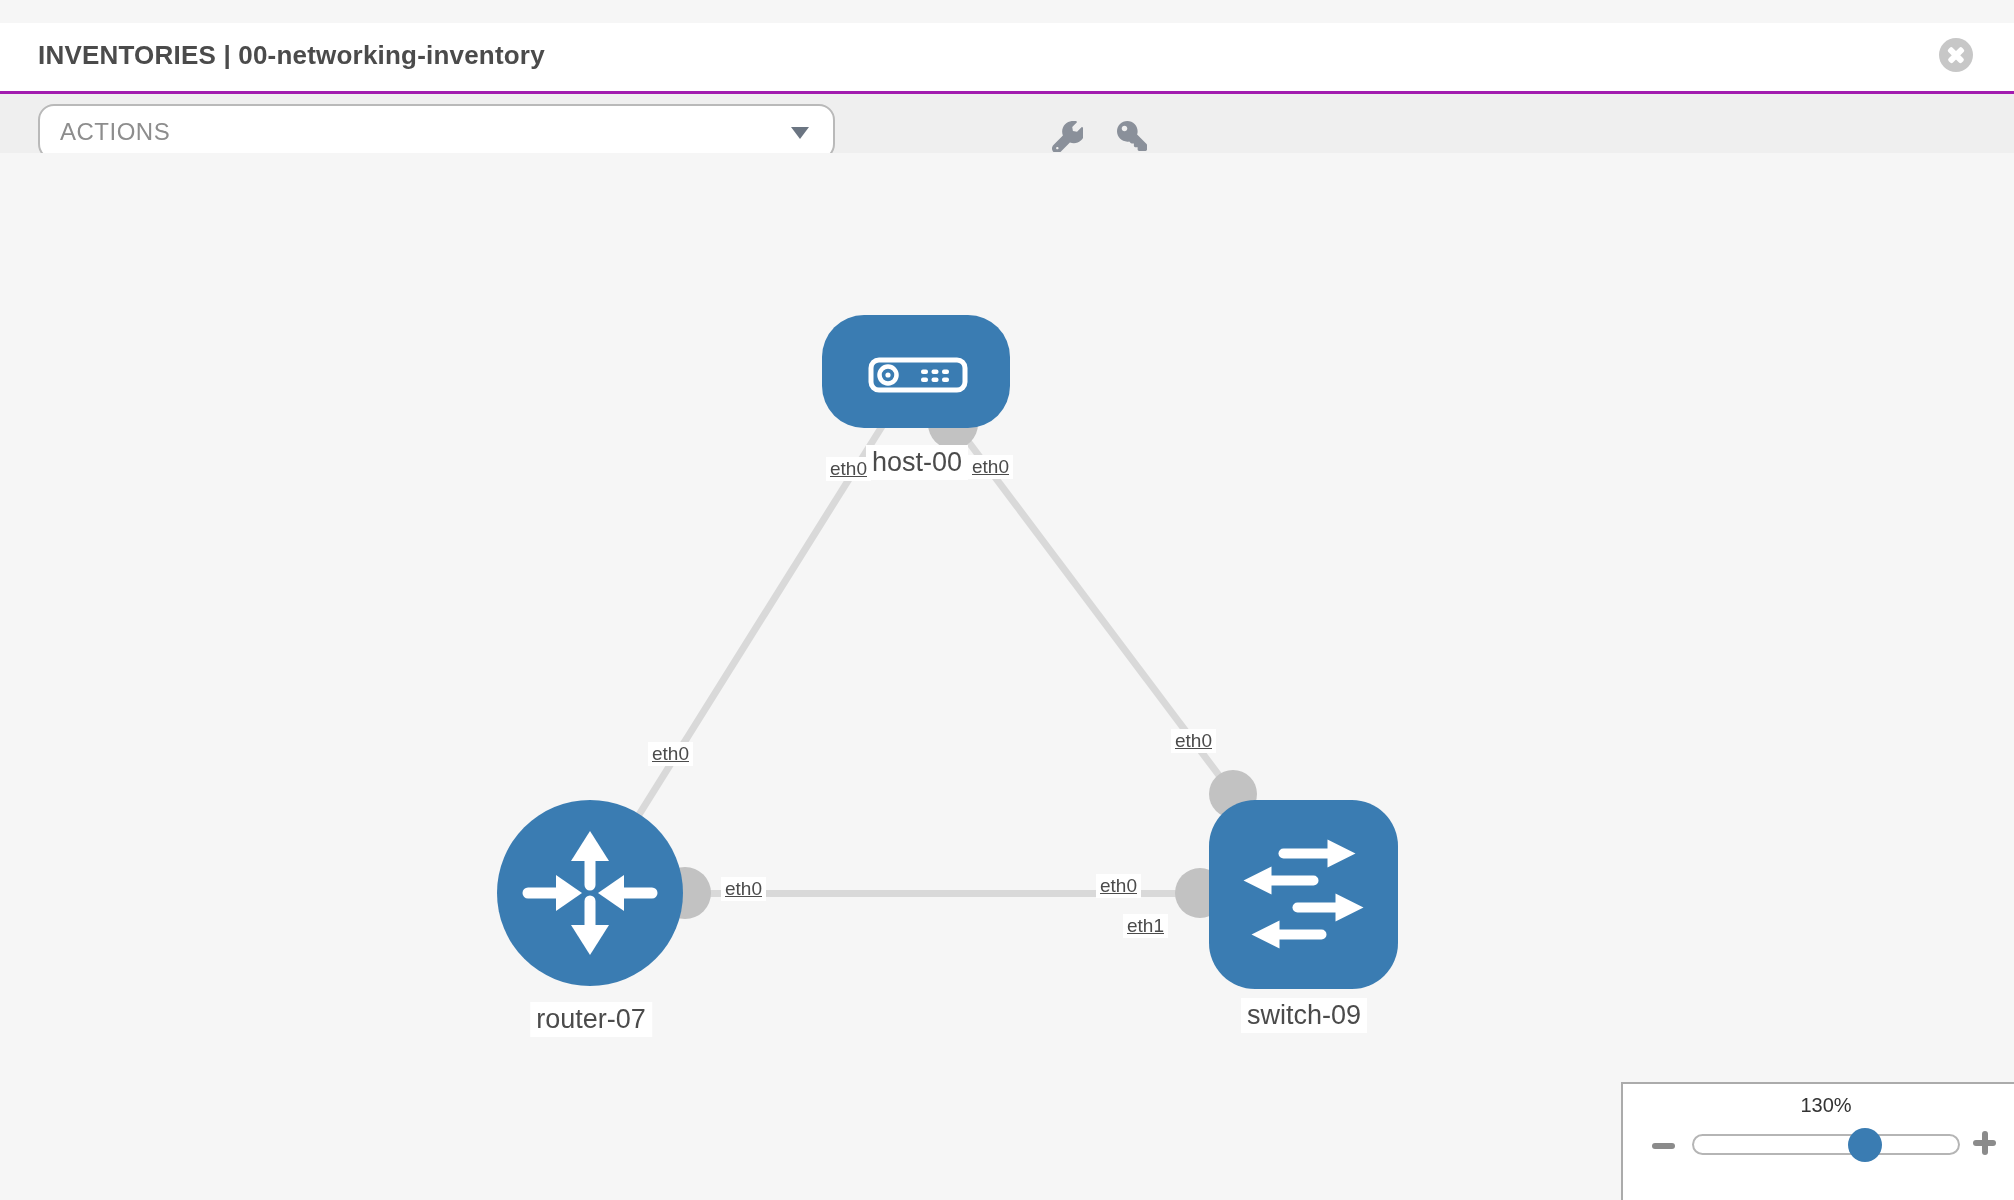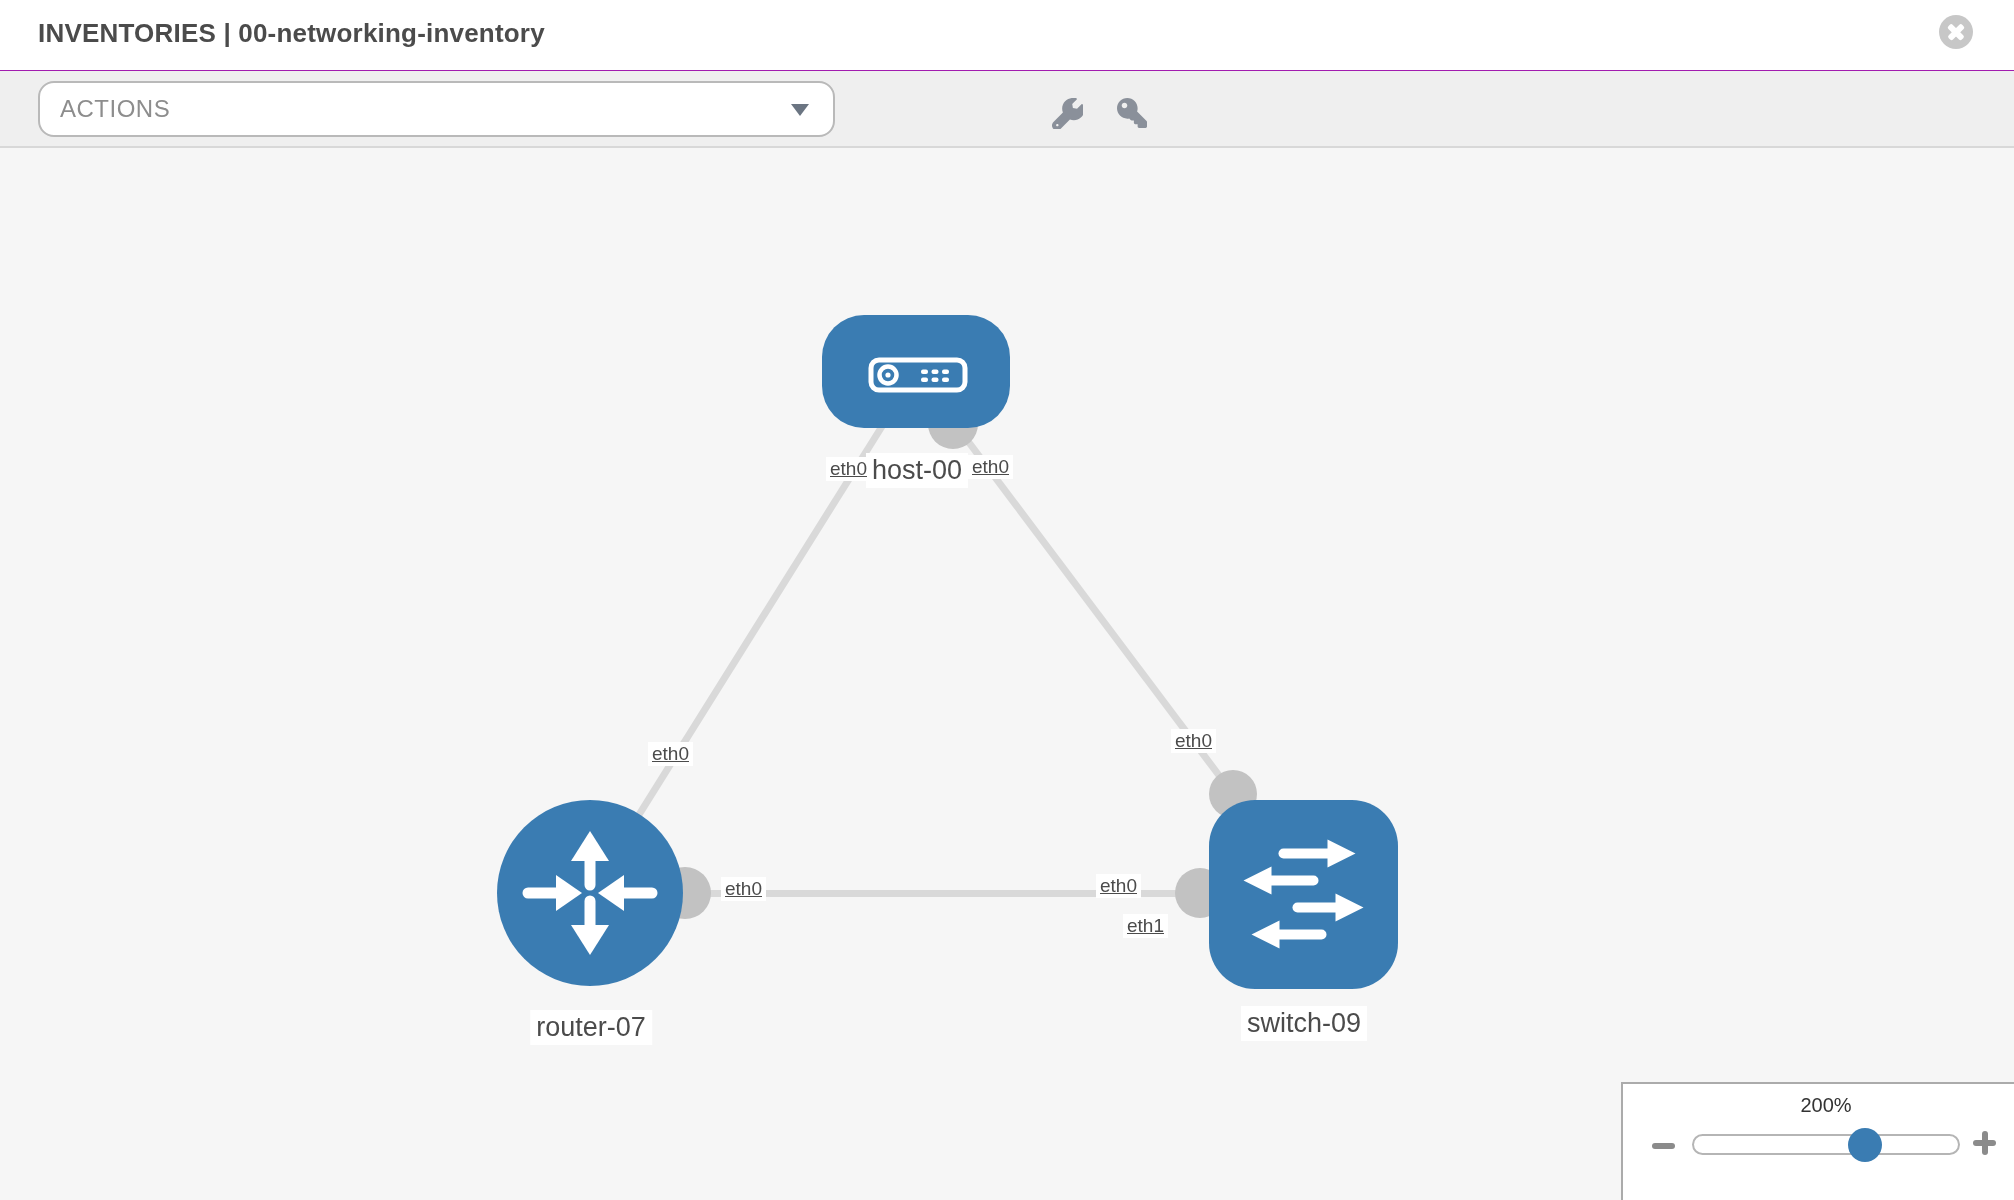--- a/index.html
+++ b/index.html
@@ -8,21 +8,22 @@
     overflow: hidden;
     background: #f6f6f6;
     font-family: "Liberation Sans", "DejaVu Sans", sans-serif;
   }
 
   
   .header {
     position: relative;
     height: 71px;
     background: #ffffff;
-    border-bottom: 1px solid #a21caf;
+    border-bottom: 3px solid #a21caf;
+    margin-top: 23px;
   }
   .page-title {
     position: absolute; left: 38px; top: 50%;
     transform: translateY(-54%);
     font-size: 26px; font-weight: bold; color: #4b4b4b;
     letter-spacing: 0.2px;
   }
   .close-btn {
     position: absolute; right: 41px; top: 15px;
     width: 34px; height: 34px; border-radius: 50%;
@@ -81,21 +82,21 @@
   .canvas svg.topology { position: absolute; left: 0; top: 0; }
 
   .chip {
     position: absolute;
     background: #ffffff;
     color: #4b4b4b;
     white-space: nowrap;
   }
   .node-chip  { font-size: 27px; padding: 2px 6px; }
   .iface-chip { font-size: 19px; padding: 1px 4px; text-decoration: underline; }
-  .center-x { transform: translateX(-50%); margin-top: 8px; }
+  .center-x { transform: translateX(-50%); }
 
   
   .zoom-panel {
     position: absolute; left: 1621px; top: 1082px;
     width: 400px; height: 125px;
     background: #ffffff;
     border: 2px solid #ababab;
   }
   .zoom-level {
     position: absolute; left: 203px; top: 10px;
@@ -234,21 +235,21 @@
   <div class="chip iface-chip" style="left:826px;  top:304px;">eth0</div>
   <div class="chip iface-chip" style="left:968px;  top:302px;">eth0</div>
   <div class="chip iface-chip" style="left:648px;  top:589px;">eth0</div>
   <div class="chip iface-chip" style="left:1171px; top:576px;">eth0</div>
   <div class="chip iface-chip" style="left:721px;  top:724px;">eth0</div>
   <div class="chip iface-chip" style="left:1096px; top:721px;">eth0</div>
   <div class="chip iface-chip" style="left:1123px; top:761px;">eth1</div>
 </div>
 
 <div class="zoom-panel">
-  <div class="zoom-level">200%</div>
+  <div class="zoom-level">130%</div>
   <div class="zoom-minus">
     <span class="bar"></span>
   </div>
   <div class="zoom-track"></div>
   <div class="zoom-handle"></div>
   <div class="zoom-plus">
     <span class="bar-h"></span>
     <span class="bar-v"></span>
   </div>
 </div>

